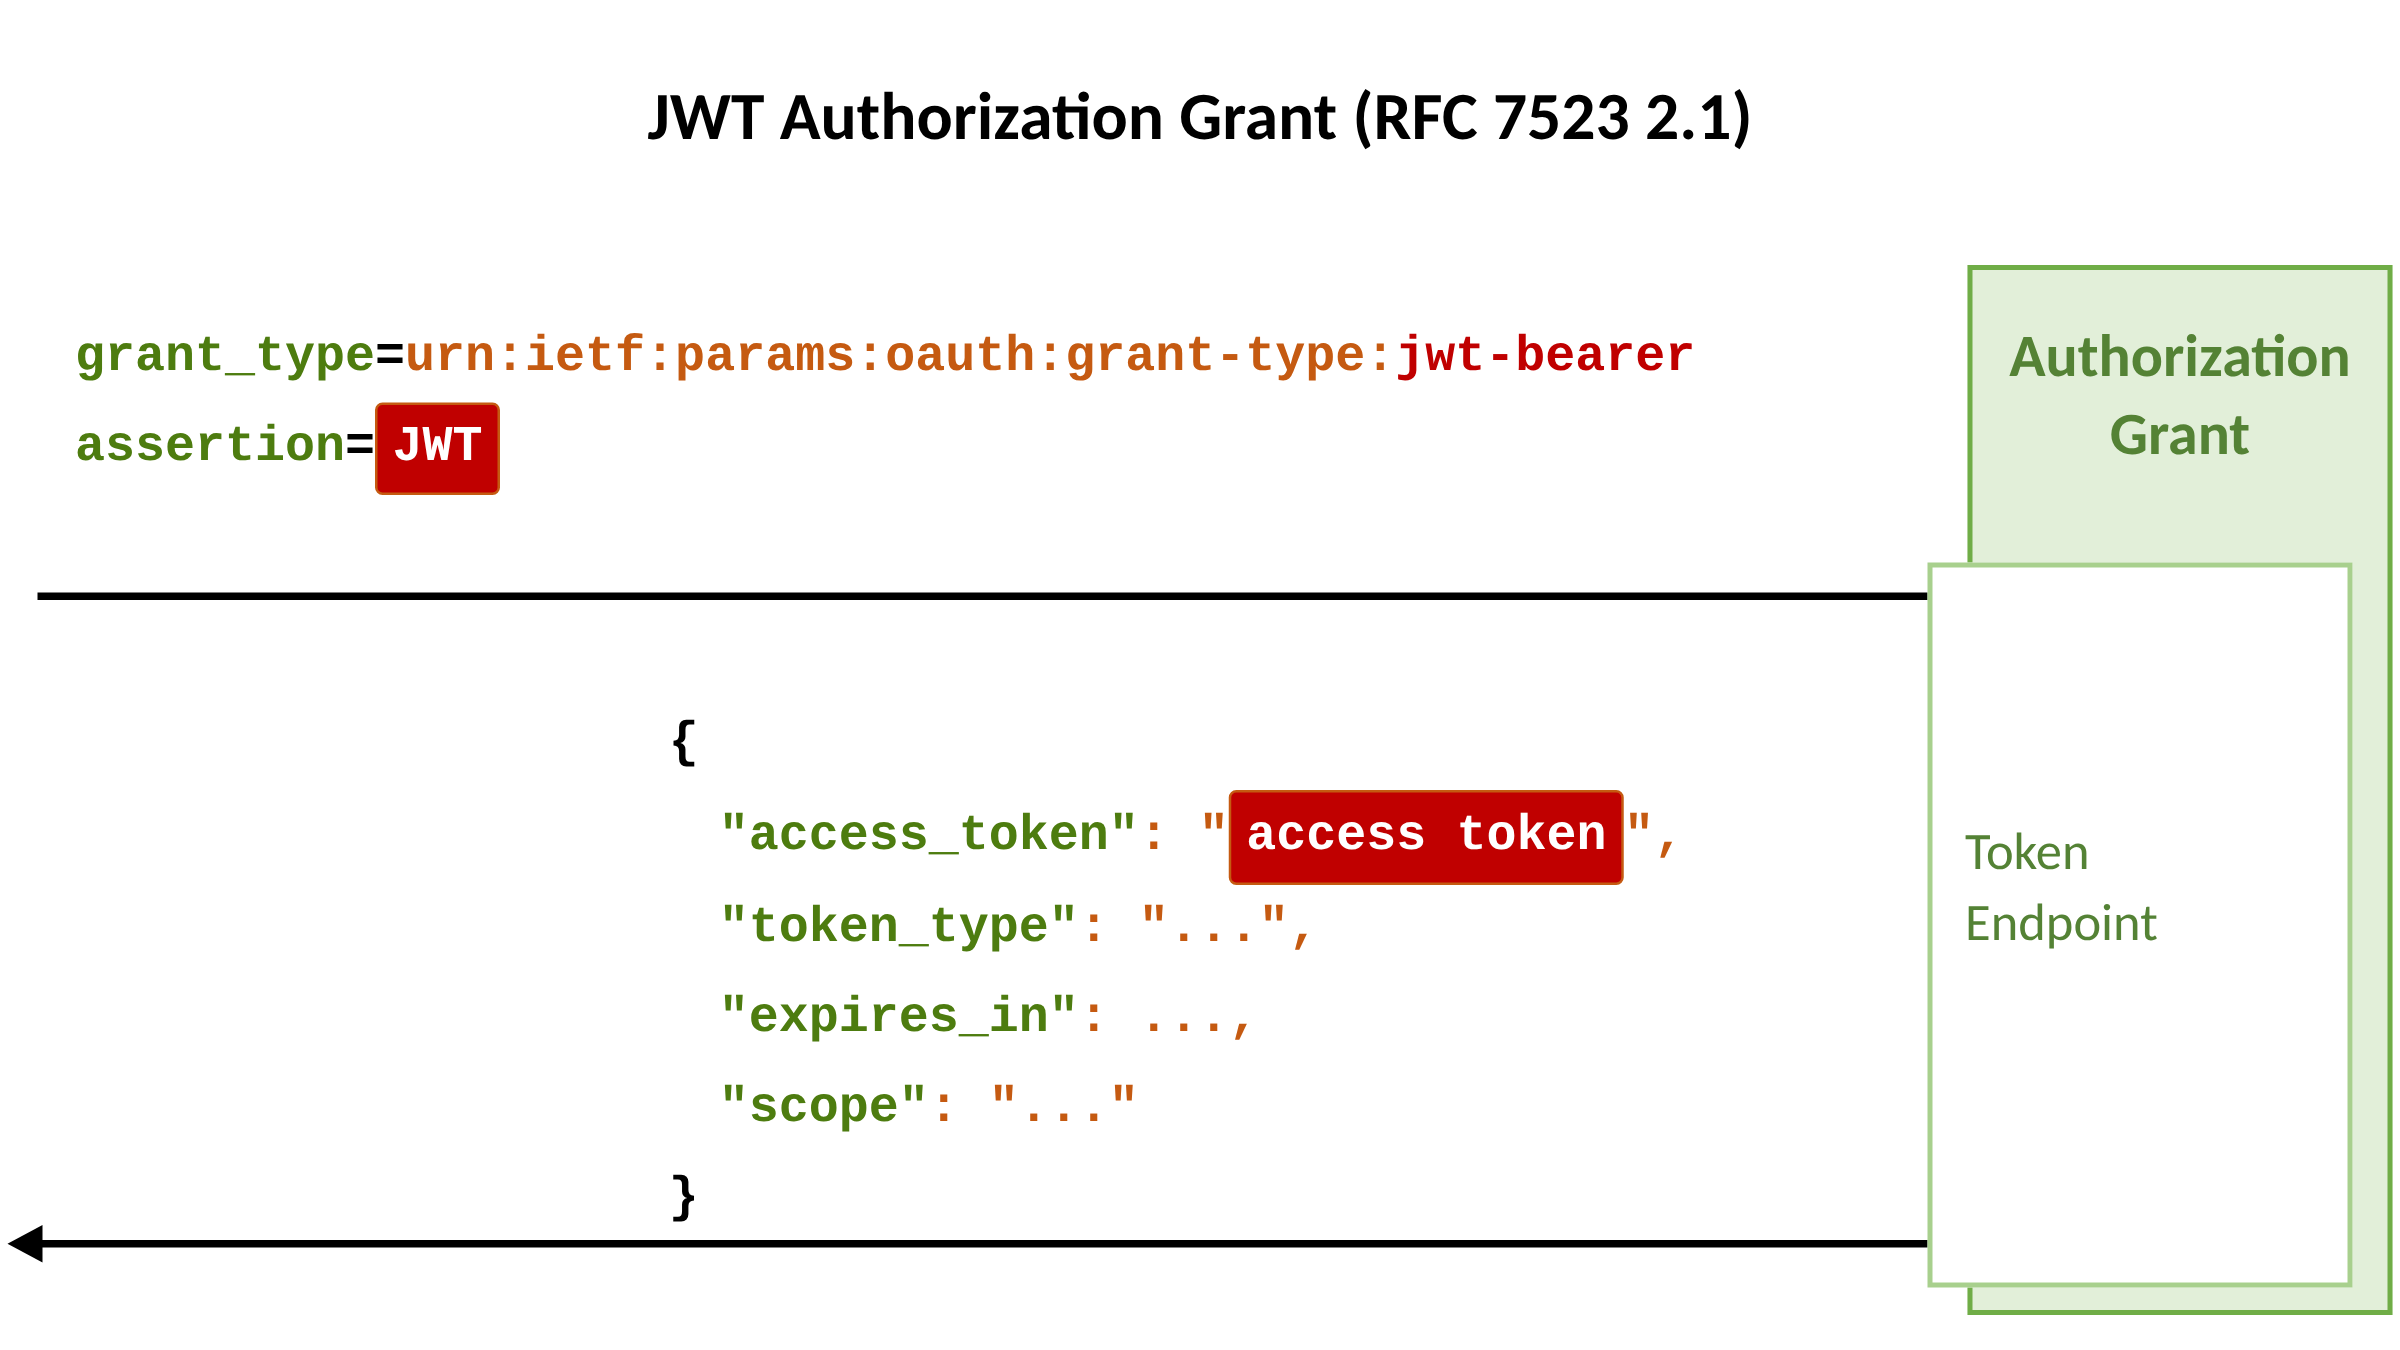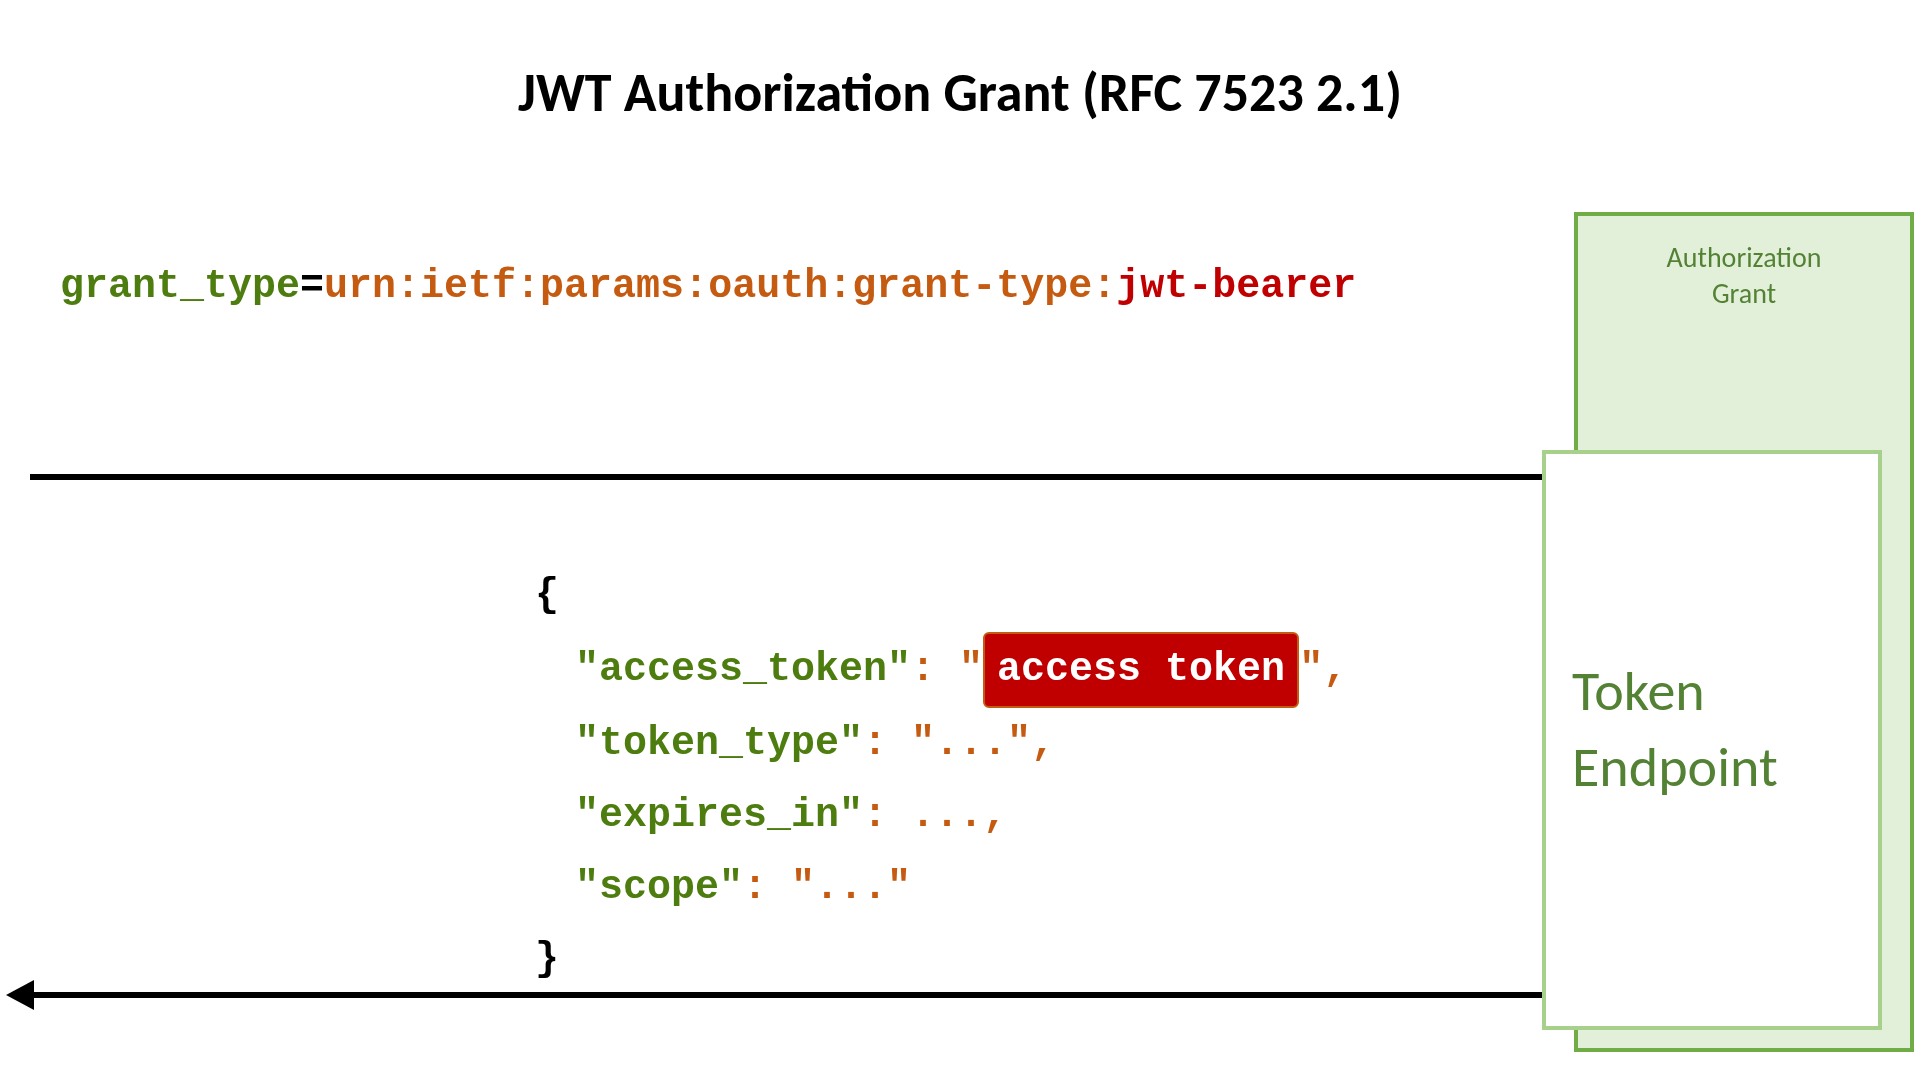--- a/index.html
+++ b/index.html
@@ -93,52 +93,56 @@
     .auth-server-box {
       position: absolute;
       top: 212px;
       left: 1574px;
       width: 340px;
       height: 840px;
       background: #E2EFD9;
       border: 4px solid #70AD47;
     }
     .auth-server-label {
-      margin-top: 24px;
+      margin-top: 38px;
       text-align: center;
-      font-size: 28px;
+      font-size: 48px;
       color: #548235;
       line-height: 1.3;
+      font-weight: bold;
     }
     .token-endpoint-box {
       position: absolute;
       top: 450px;
       left: 1542px;
       width: 340px;
       height: 580px;
       background: #fff;
       border: 4px solid #A8D08D;
     }
     .token-endpoint-label {
       position: absolute;
       top: 200px;
       left: 26px;
-      font-size: 56px;
+      font-size: 42px;
       color: #548235;
       line-height: 1.35;
     }
   </style>
 </head>
 <body>
 
 <div class="title">JWT Authorization Grant (RFC 7523 2.1)</div>
 
 <div class="request mono">
   <div>
     <span class="blue">grant_type</span><span class="black">=</span><span class="orange">urn:ietf:params:oauth:grant-type:</span><span class="darkred">jwt-bearer</span>
+  </div>
+  <div>
+    <span class="blue">assertion</span><span class="black">=</span><span class="badge">JWT</span>
   </div>
 </div>
 
 <div class="arrow-right"></div>
 
 <div class="response mono">
   <div class="black">{</div>
   <div class="pad">
     <span class="blue">"access_token"</span><span class="orange">: "</span><span class="badge">access token</span><span class="orange">",</span>
   </div>

